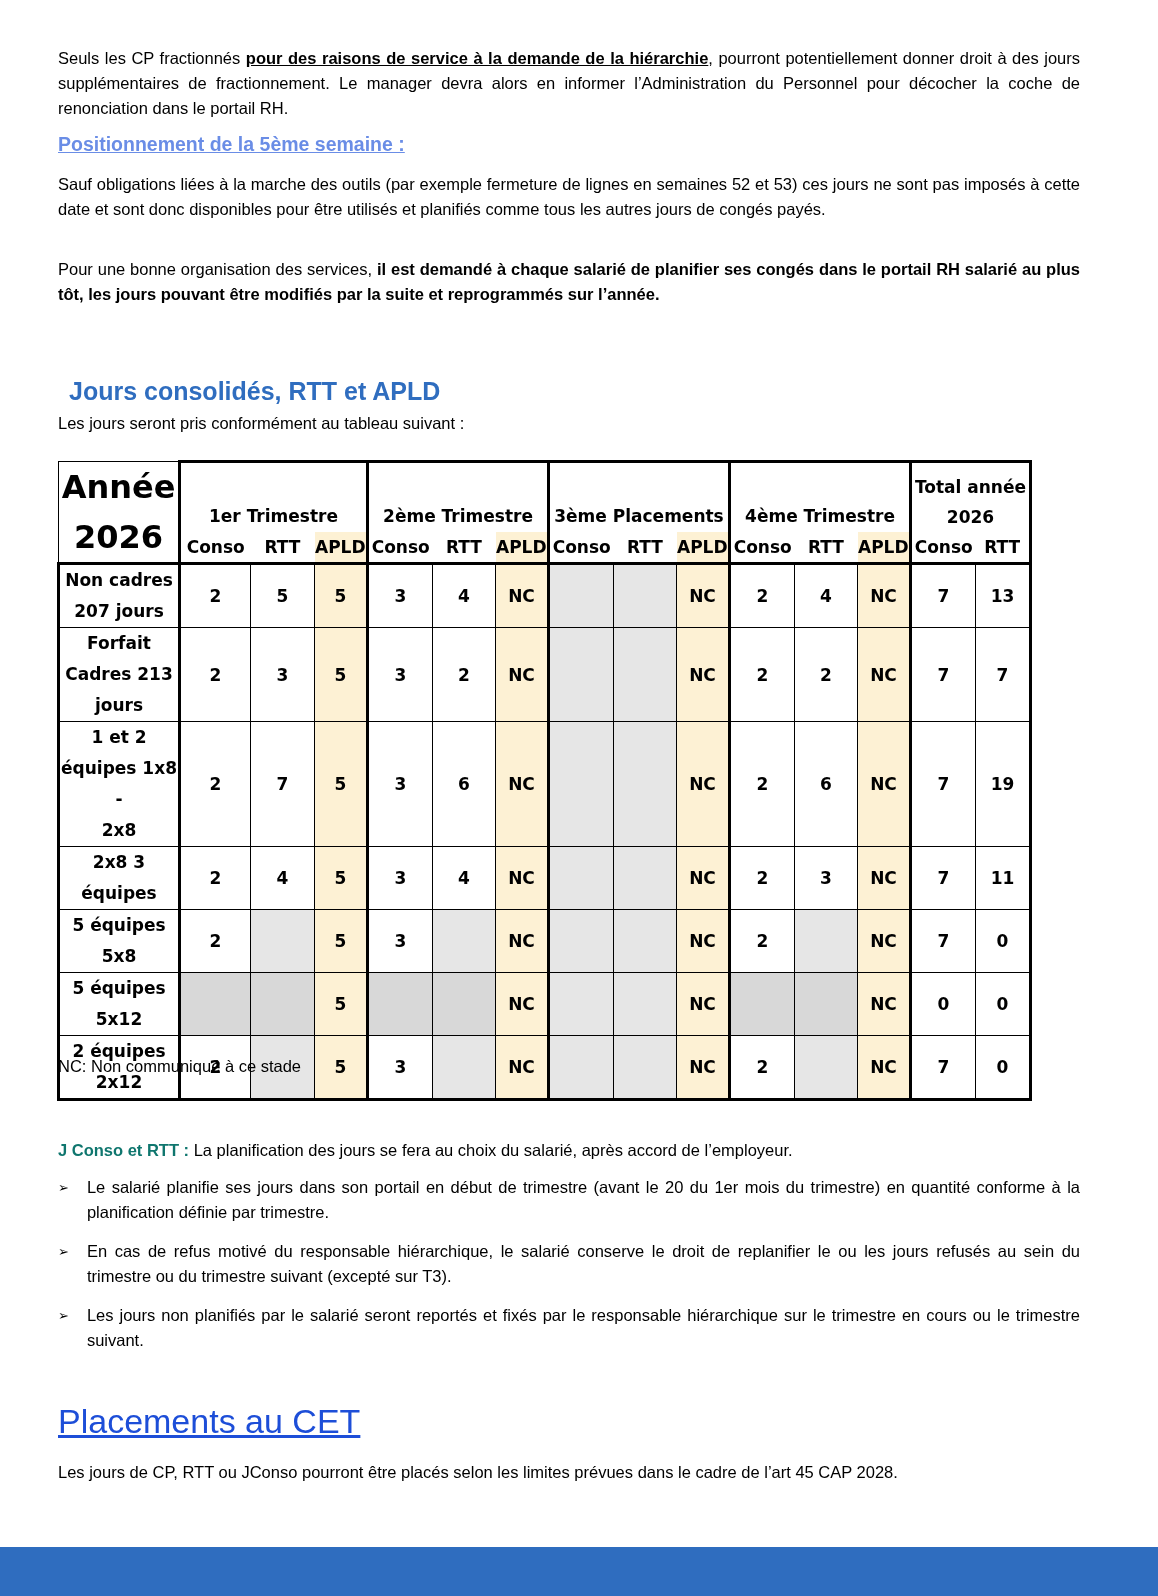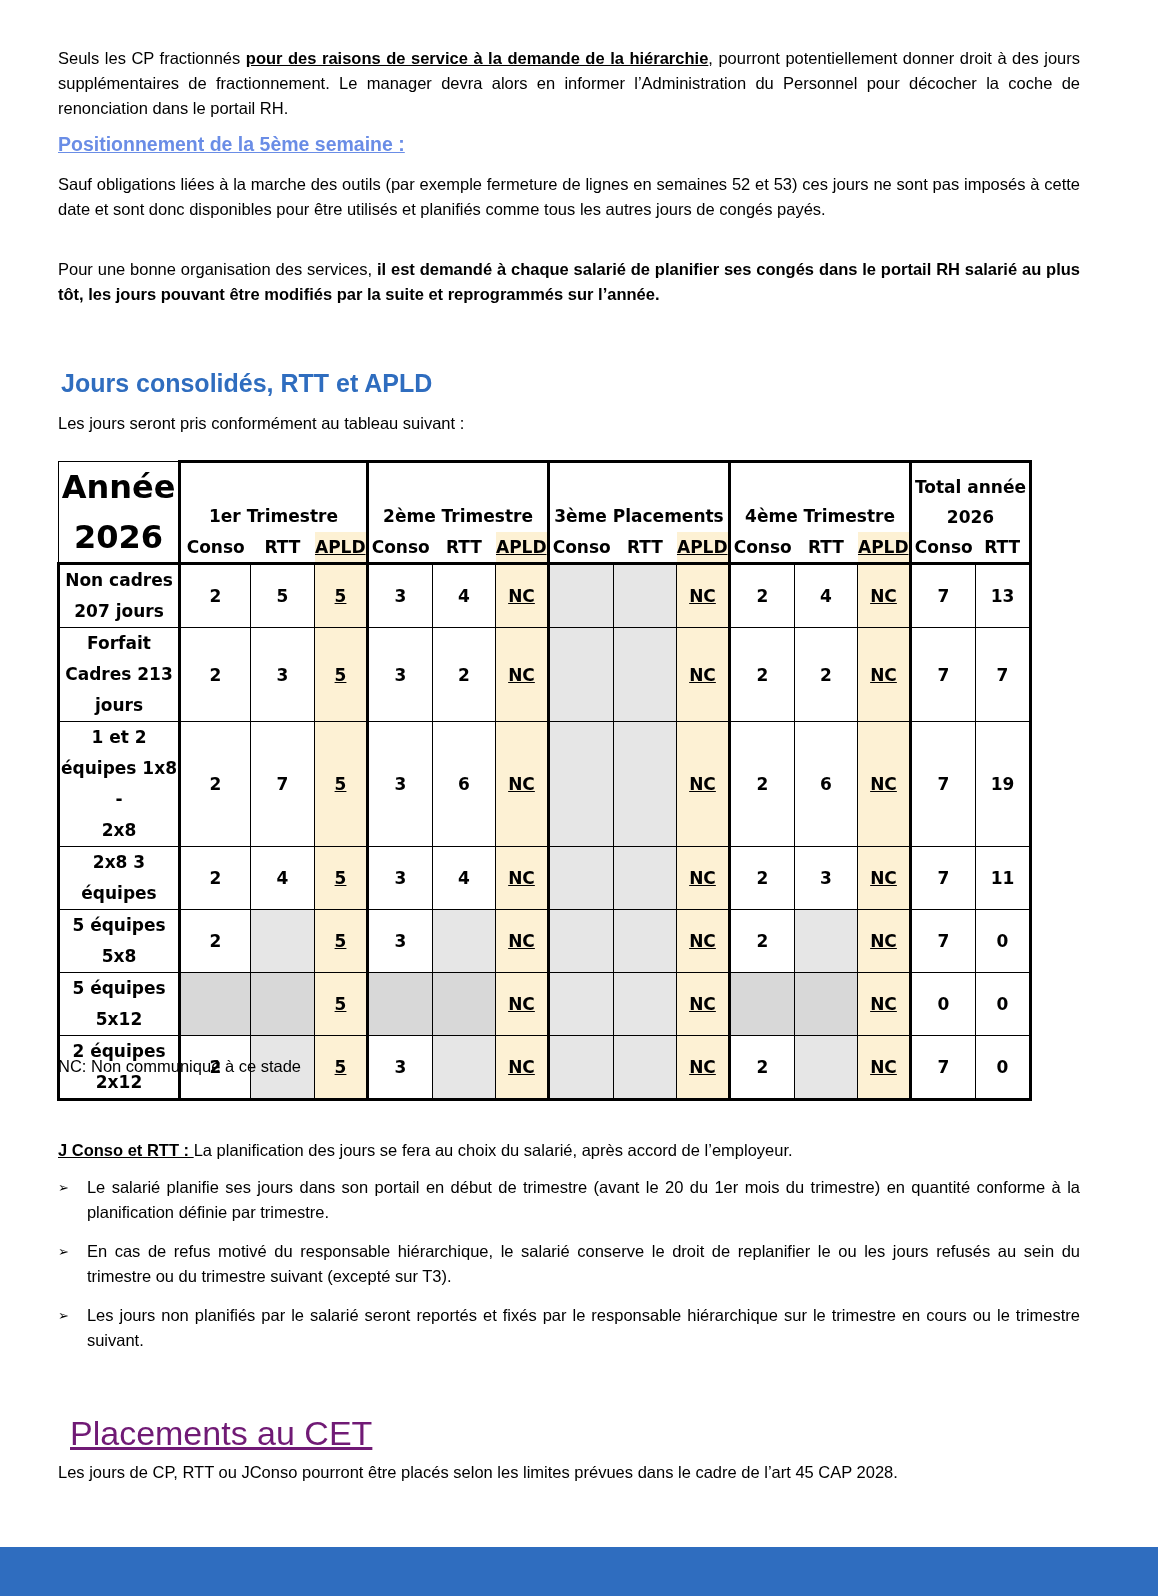--- a/index.html
+++ b/index.html
@@ -11,28 +11,28 @@
   p.body {
     font-size: 16.5px; line-height: 25px; margin: 0; text-align: justify;
   }
   .u-bold { font-weight: bold; text-decoration: underline; }
   .b { font-weight: bold; }
   .sub-h {
     color: #6a8de6; font-weight: bold; text-decoration: underline;
     font-size: 19.5px; margin: 0;
   }
   .h2 {
-    color: #2f6dbf; font-weight: bold; font-size: 25px; margin: 3px;
+    color: #2f6dbf; font-weight: bold; font-size: 25px; margin: 11px;
   }
   .h1 {
-    color: #701a75; font-size: 34px; text-decoration: underline; margin: 12px;
+    color: #1d4ed8; font-size: 34px; text-decoration: underline; margin: 0;
     font-weight: normal;
   }
   .inline-link {
-    color: #000000; font-weight: bold; text-decoration: underline;
+    color: #0f766e; font-weight: bold; 
   }
   .bullet { display: flex; font-size: 16.5px; line-height: 25px; text-align: justify; }
   .bullet .arrow { font-size: 13px; margin-right: 18px; }
 
   
   .tbl-wrap { position: absolute; left: 57px; top: 460px; }
   table.grid {
     border-collapse: collapse;
     font-family: "DejaVu Sans", sans-serif;
     font-weight: bold; font-size: 17px;
@@ -42,21 +42,21 @@
     border: 1px solid #000; text-align: center; vertical-align: middle;
     padding: 0; font-weight: bold;
   }
   .year-cell { font-size: 32px; line-height: 50px; border: 1.5px solid #000 !important;
     border-right: 3px solid #000 !important; border-bottom: 3px solid #000 !important;
     font-weight: bold; }
   .q-head { font-size: 17px; height: 62px; vertical-align: bottom !important;
     padding-bottom: 6px !important; border-bottom: none !important; border-top: 3px solid #000 !important; }
   .sub-head { font-size: 17px; height: 30px; border-top: none !important;
     border-left: none !important; border-right: none !important; border-bottom: 3px solid #000 !important; }
-  .apld { background: #fdf1d4; text-decoration: underline; }
+  .apld { background: #fdf1d4; }
   .gray { background: #e6e6e6; }
   .gray2 { background: #d8d8d8; }
   .rowlabel { font-size: 17px; line-height: 31px; border-left: 3px solid #000 !important;
     border-right: 3px solid #000 !important; }
   .thickR { border-right: 3px solid #000 !important; }
   .lastrow td { border-bottom: 3px solid #000 !important; }
   .tot-head { font-size: 17px; line-height: 30px; vertical-align: bottom !important;
     border-top: 3px solid #000 !important; border-right: 3px solid #000 !important;
     border-bottom: none !important; }
   .rightmost { border-right: 3px solid #000 !important; }

